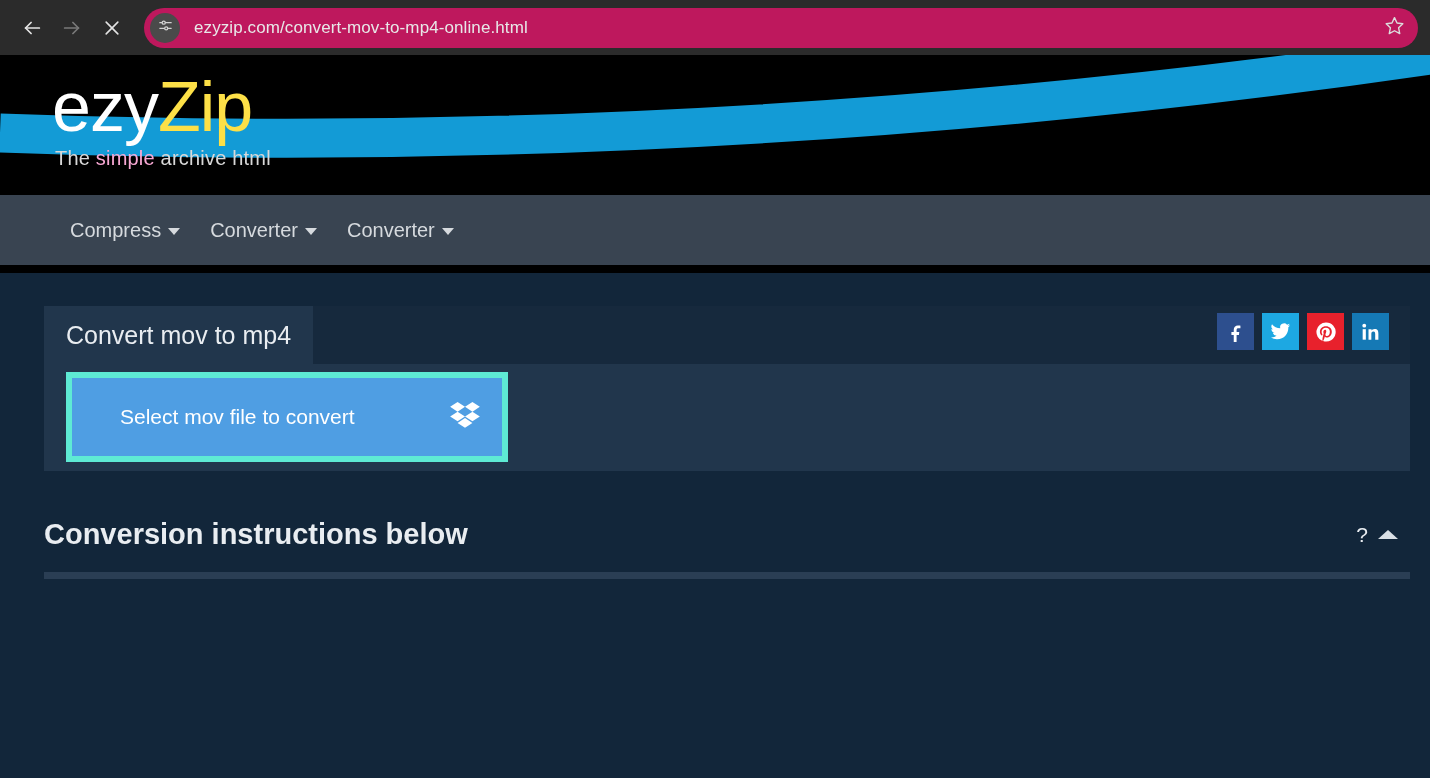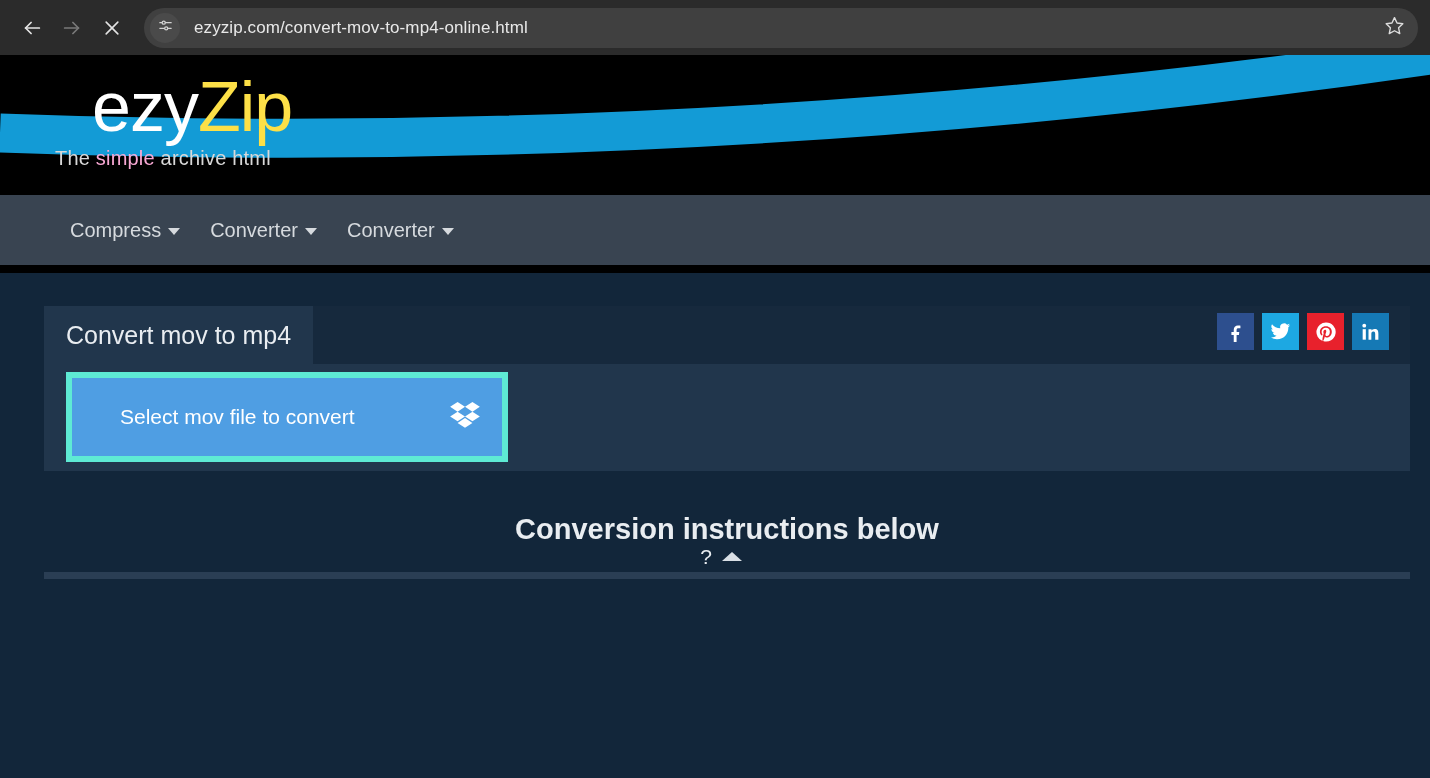--- a/index.html
+++ b/index.html
@@ -28,21 +28,21 @@
     border-radius: 50%;
     flex: 0 0 auto;
   }
   .nav-btn svg { display: block; }
   .nav-btn.disabled svg { opacity: 0.42; }
 
   .omnibox {
     flex: 1 1 auto;
     height: 40px;
     margin-left: 12px;
-    background: #404040;
+    background: #be185d;
     border-radius: 20px;
     display: flex;
     align-items: center;
     padding: 0 6px 0 6px;
     position: relative;
   }
   .site-info {
     width: 30px; height: 30px;
     border-radius: 50%;
     background: #4a4a4a;
@@ -72,21 +72,21 @@
     background: #000000;
   }
   .logo {
     position: absolute;
     left: 52px; top: 17px;
     font-size: 70px;
     font-weight: 300;
     letter-spacing: -1px;
     line-height: 1;
   }
-  .logo .ezy { color: #ffffff; margin-left: 40px; }
+  .logo .ezy { color: #ffffff; }
   .logo .zip { color: #fde047; }
 
   .tagline {
     position: absolute;
     left: 55px; top: 92px;
     font-size: 20px;
     font-weight: 300;
     color: #d8d8d8;
     letter-spacing: 0.2px;
   }
@@ -211,21 +211,20 @@
   .instructions {
     position: absolute;
     left: 44px; top: 240px;
     width: 1366px;
   }
   .instructions-row {
     display: flex;
     align-items: center;
     justify-content: space-between;
     height: 42px;
-    flex-direction: column;
   }
   .instructions-title {
     color: #e9edf1;
     font-size: 29px;
     font-weight: bold;
     white-space: nowrap;
   }
   .instructions-controls {
     display: flex;
     align-items: center;

